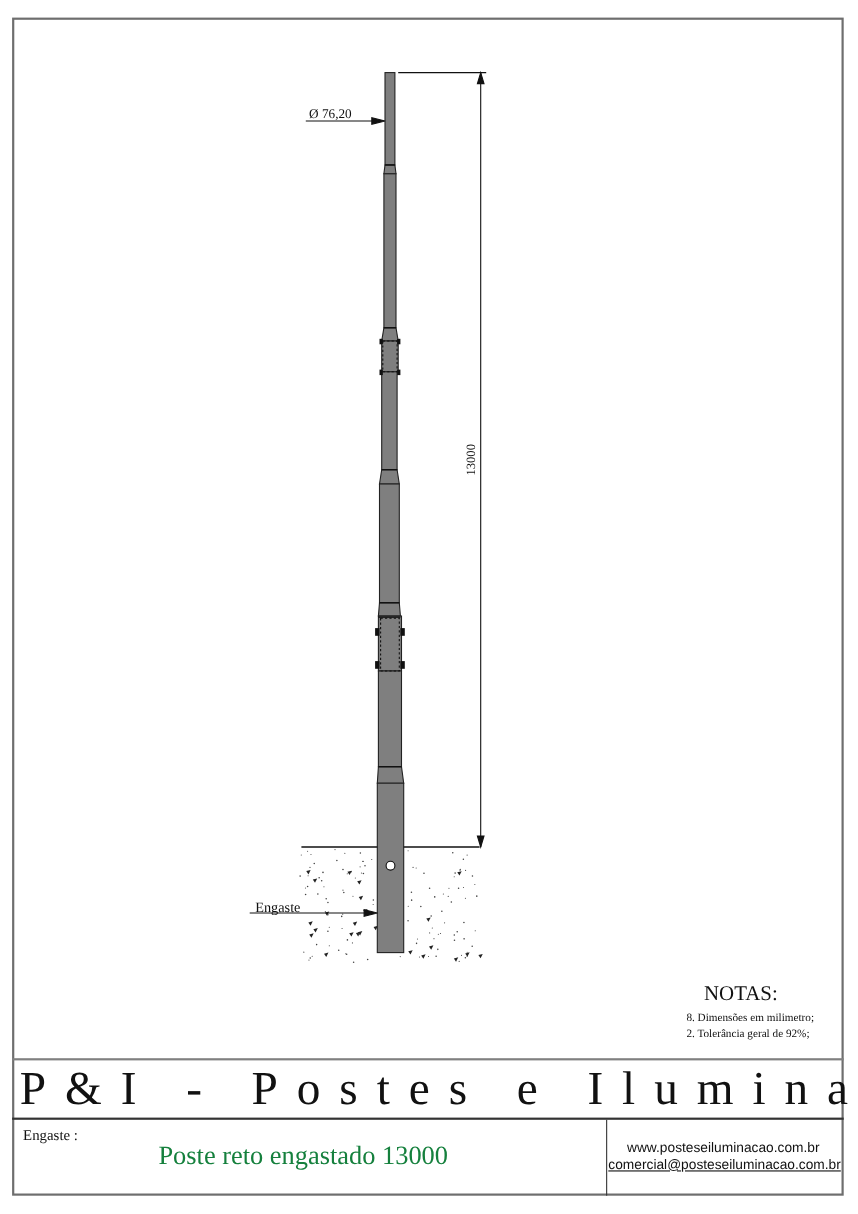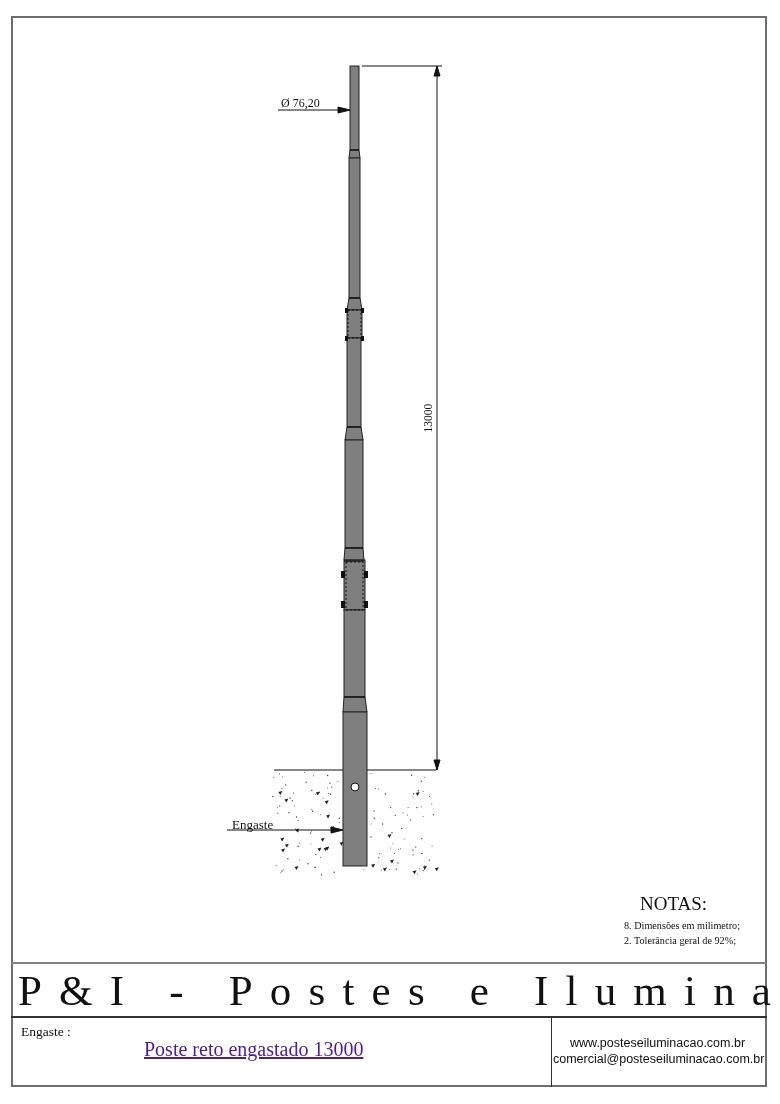--- a/index.html
+++ b/index.html
@@ -2,21 +2,21 @@
 <html><head>
   <meta charset="utf-8">
   <style>
     html, body { margin: 0; padding: 0; background: #ffffff; }
     body { width: 780px; height: 1104px; position: relative; overflow: hidden; font-family: "Liberation Serif", serif; }
     .frame { position: absolute; left: 11px; top: 16px; width: 756px; height: 1071px; border: 2px solid #6e6e6e; box-sizing: border-box; border-right-width: 2px; }
     .drawing { position: absolute; left: 0; top: 0; }
     .title-band { position: absolute; left: 11px; top: 962px; width: 756px; height: 56px; border-top: 2px solid #808080; border-bottom: 2px solid #333; box-sizing: border-box; }
     .company { position: absolute; left: 18px; top: 965px; width: 750px; font-family: "Liberation Serif", serif; font-size: 43px; color: #111; letter-spacing: 17.2px; white-space: nowrap; line-height: 52px; }
     .product-label { position: absolute; left: 21px; top: 1024px; font-size: 13.5px; color: #111; }
-    .product-name { position: absolute; left: 144px; top: 1038px; font-size: 20px; color: #4c1d95; white-space: nowrap; text-decoration: underline; }
+    .product-name { position: absolute; left: 144px; top: 1038px; font-size: 24px; color: #15803d; white-space: nowrap; }
     .contact-box { position: absolute; left: 551px; top: 1018px; width: 248px; height: 69px; border-left: 1.5px solid #333; box-sizing: border-box; }
     .contact-line { position: absolute; font-family: "Liberation Sans", sans-serif; font-size: 12.5px; color: #111; white-space: nowrap; }
     .notes-title { position: absolute; left: 624px; top: 893px; font-size: 19px; color: #111; margin-left: 16px; }
     .notes-item { position: absolute; left: 624px; font-size: 10.2px; color: #111; white-space: nowrap; }
     .label-svg-text { font-family: "Liberation Serif", serif; }
   </style>
 </head>
 <body>
 
 <div class="frame"></div>
@@ -240,14 +240,14 @@
 <div class="notes-item" style="top:935px;">2. Tolerância geral de 92%;</div>
 
 <div class="title-band"></div>
 <div class="company">P&amp;I - Postes e Iluminação</div>
 
 <div class="product-label">Engaste :</div>
 <div class="product-name">Poste reto engastado 13000</div>
 
 <div class="contact-box">
   <div class="contact-line" style="left:18px; top:18px;">www.posteseiluminacao.com.br</div>
-  <div class="contact-line" style="left:1px; top:34px;">comercial@posteseiluminacao.com.br</div>
+  <div class="contact-line" style="left:1px; top:34px;text-decoration:underline;">comercial@posteseiluminacao.com.br</div>
 </div>
 
 </body></html>

